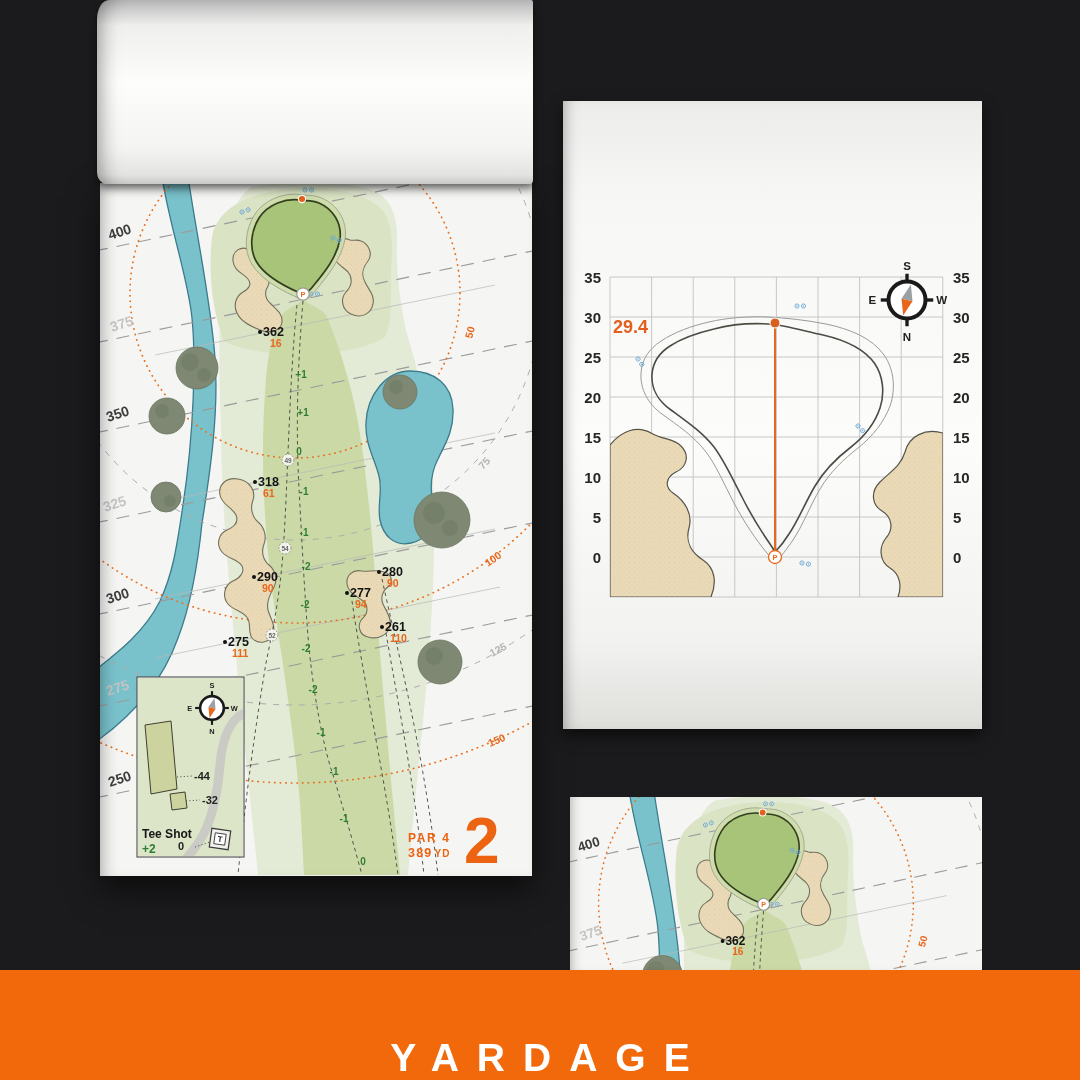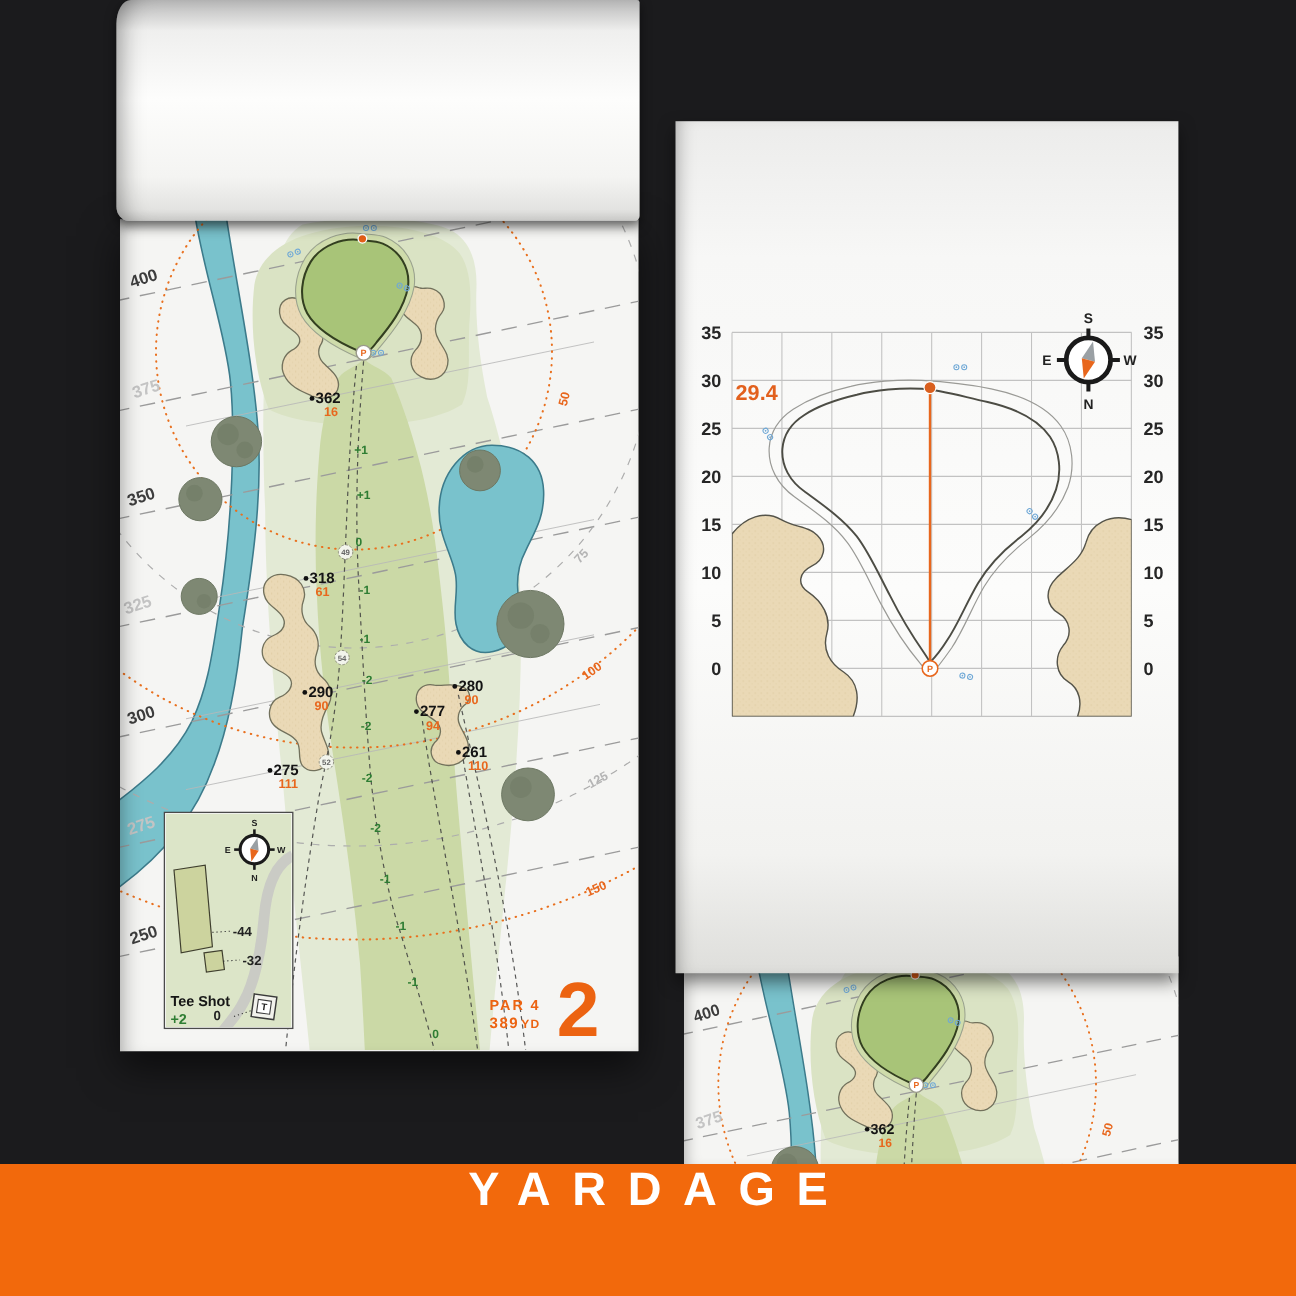--- a/index.html
+++ b/index.html
@@ -10,31 +10,31 @@
   .curl-page { position:absolute; left:97px; top:0; width:436px; height:184px;
     background:linear-gradient(180deg,#b9b9b9 0%,#efefee 14%,#fdfdfc 45%,#f4f4f2 80%,#e3e3e1 95%,#cfcfcd 100%);
     border-radius:12px 2px 4px 10px / 20px 2px 4px 12px;
     box-shadow: inset 16px 0 20px -13px rgba(0,0,0,.4), 0 4px 9px rgba(0,0,0,.5); z-index:2; }
 
   .map-page { position:absolute; left:100px; top:183px; width:432px; height:693px;
     background:#f5f5f3; box-shadow:0 14px 30px rgba(0,0,0,.55); z-index:1; }
   .map-page::after { content:""; position:absolute; inset:0; pointer-events:none;
     box-shadow: inset 13px 0 16px -10px rgba(0,0,0,.28), inset 0 12px 14px -9px rgba(0,0,0,.28); }
 
-  .chart-page { position:absolute; left:563px; top:101px; width:419px; height:710px;
+  .chart-page { position:absolute; left:563px; top:101px; width:419px; height:628px;
     background:linear-gradient(180deg,#ececeb 0%,#f7f7f6 16%,#fcfcfb 55%,#f2f2f0 86%,#dededb 100%);
     box-shadow: inset 11px 0 16px -11px rgba(0,0,0,.38), 0 7px 14px rgba(0,0,0,.55); z-index:3; }
 
   .under-page { position:absolute; left:570px; top:797px; width:412px; height:173px;
     background:#f5f5f3; z-index:1; }
   .under-page::after { content:""; position:absolute; inset:0; pointer-events:none;
     box-shadow: inset 9px 0 12px -8px rgba(0,0,0,.3); }
 
   .banner { position:absolute; left:0; top:970px; width:1080px; height:110px; background:#F2690C;
-    display:flex; align-items:flex-start; justify-content:center; z-index:6; }
+    display:flex; align-items:flex-end; justify-content:center; z-index:6; }
   .banner span { color:#ffffff; font-size:39px; font-weight:800; letter-spacing:18px; padding-left:18px; }
 
   
   .tdl  { font-size:14px; font-weight:700; }
   .tdl-d{ fill:#3D3D3D; } .tdl-l{ fill:#C4C4C4; }
   .arc-o{ font-size:10.5px; font-weight:700; fill:#E8671D; }
   .arc-g{ font-size:10.5px; font-weight:700; fill:#B5B5B5; }
   .elev { font-size:10px; font-weight:700; fill:#2E7D33; text-anchor:middle; }
   .carry{ font-size:12.5px; font-weight:800; fill:#141414; }
   .togreen{ font-size:10.5px; font-weight:800; fill:#E8671D; }

